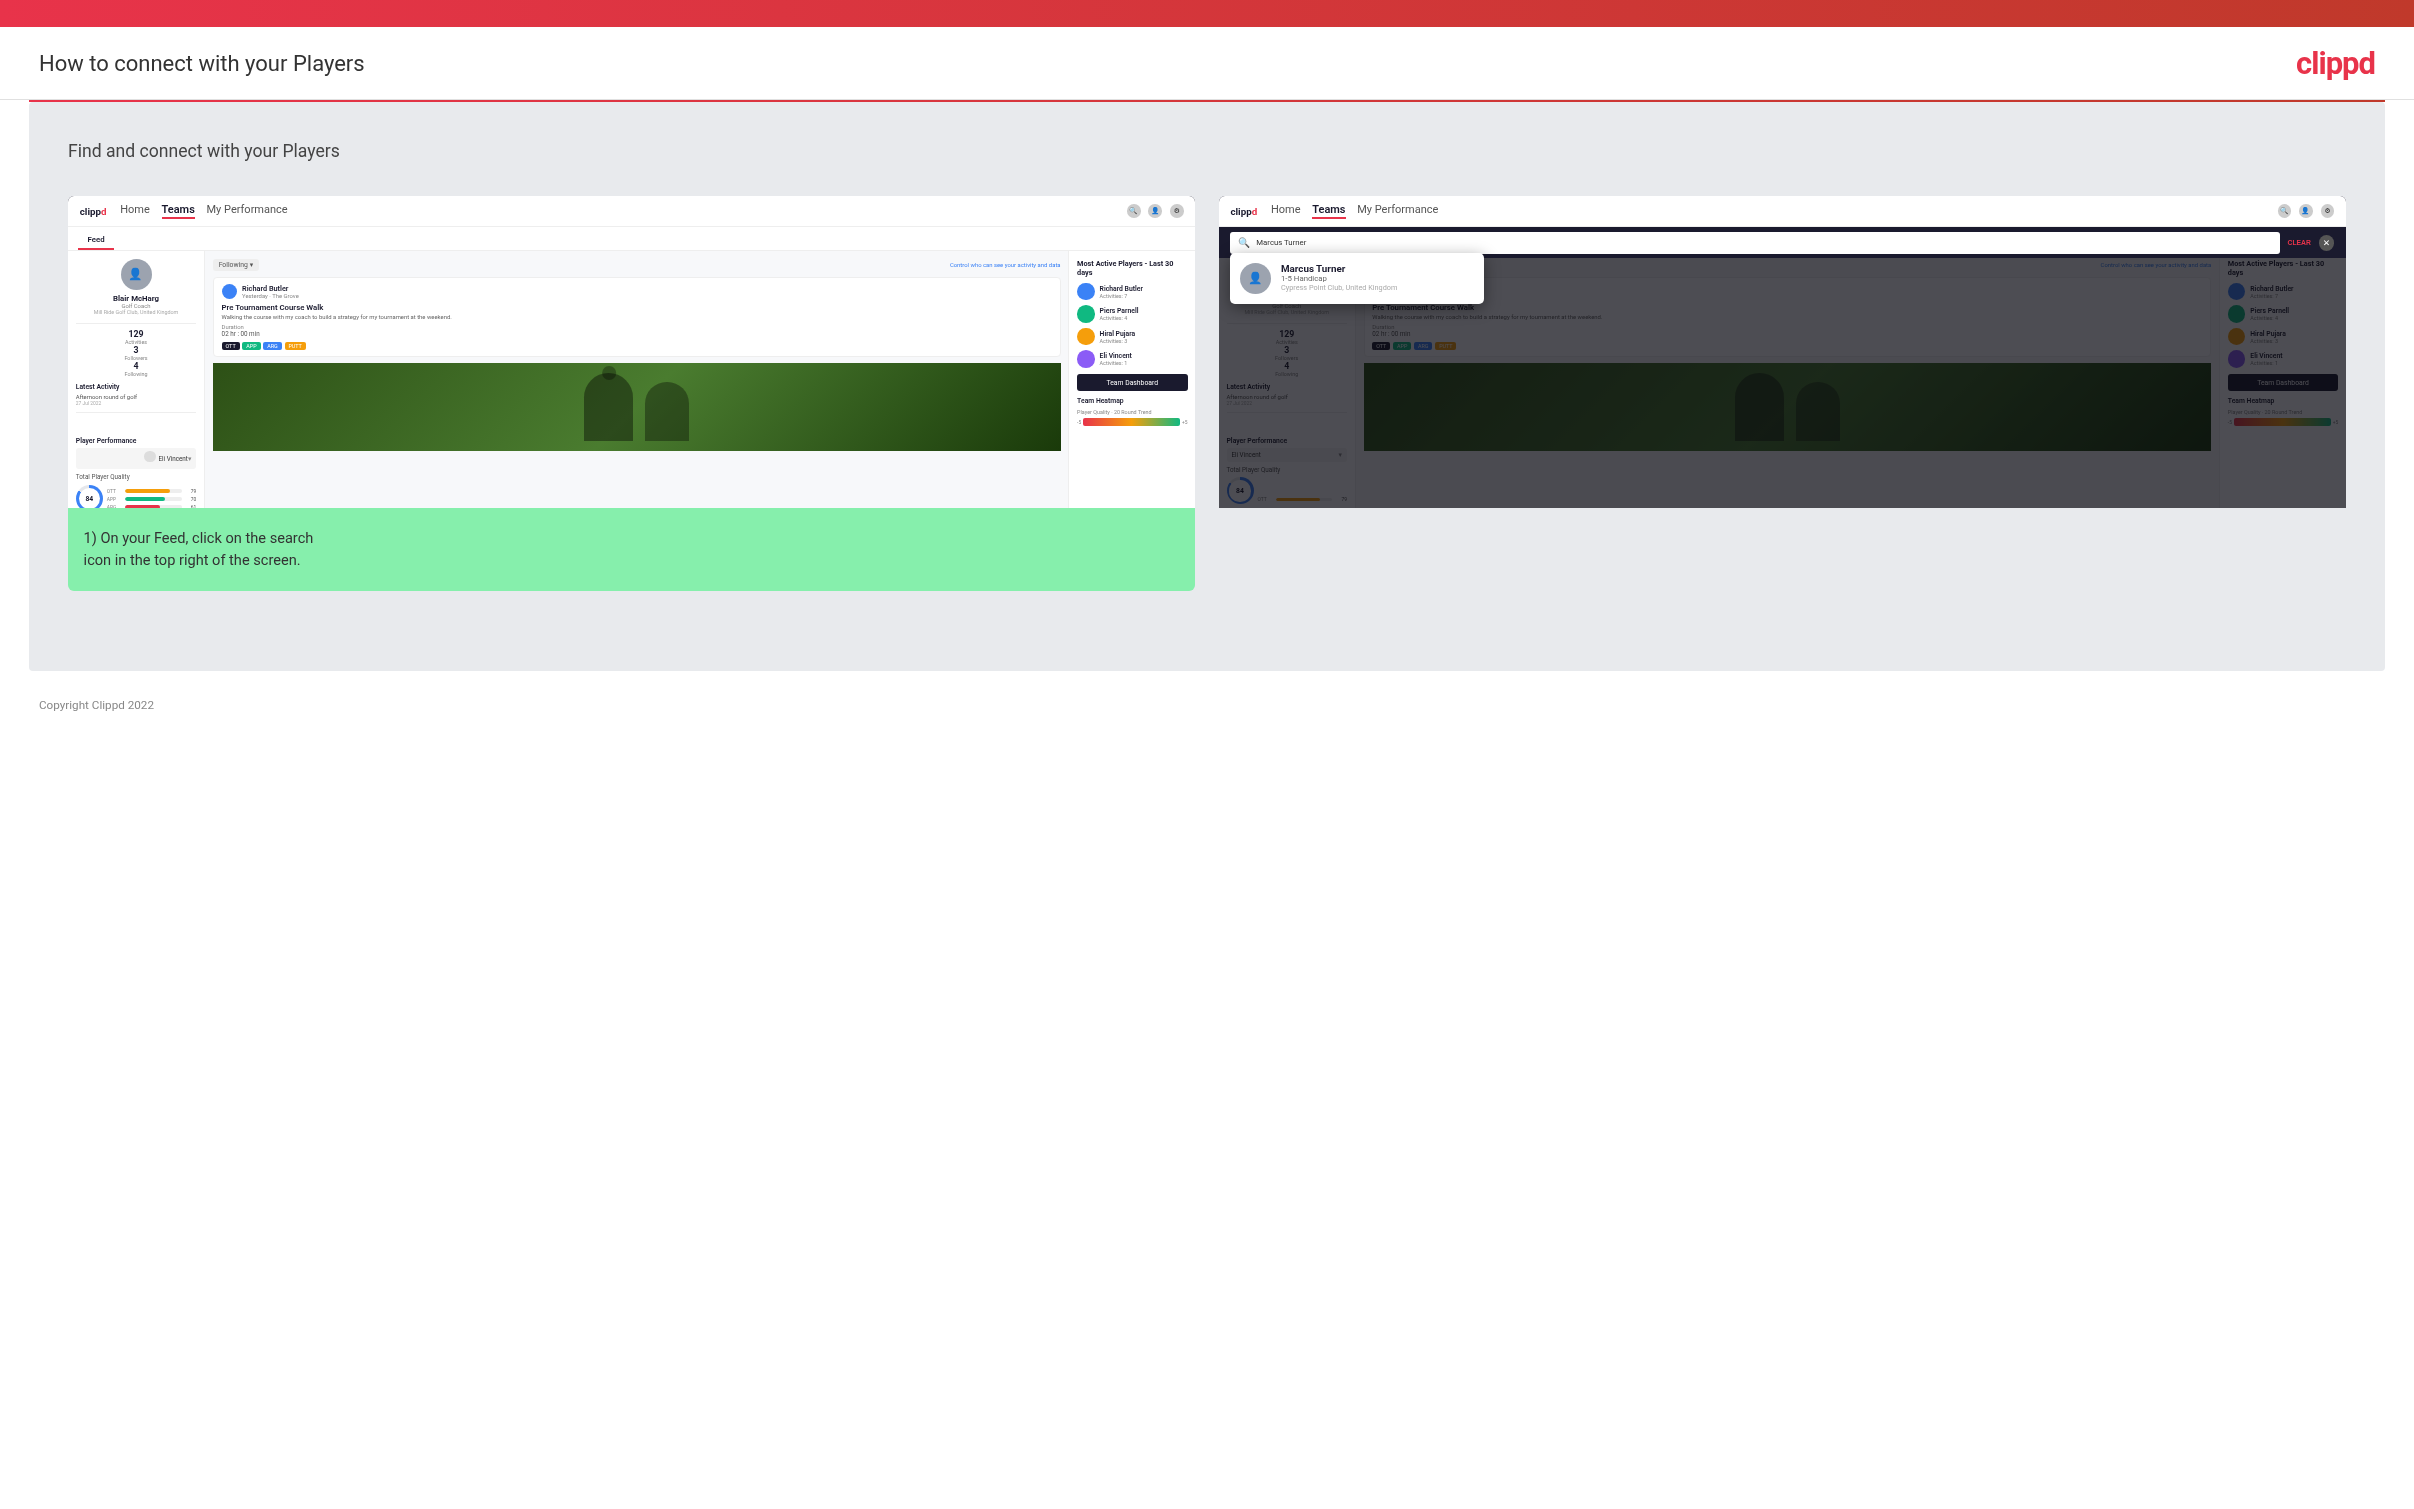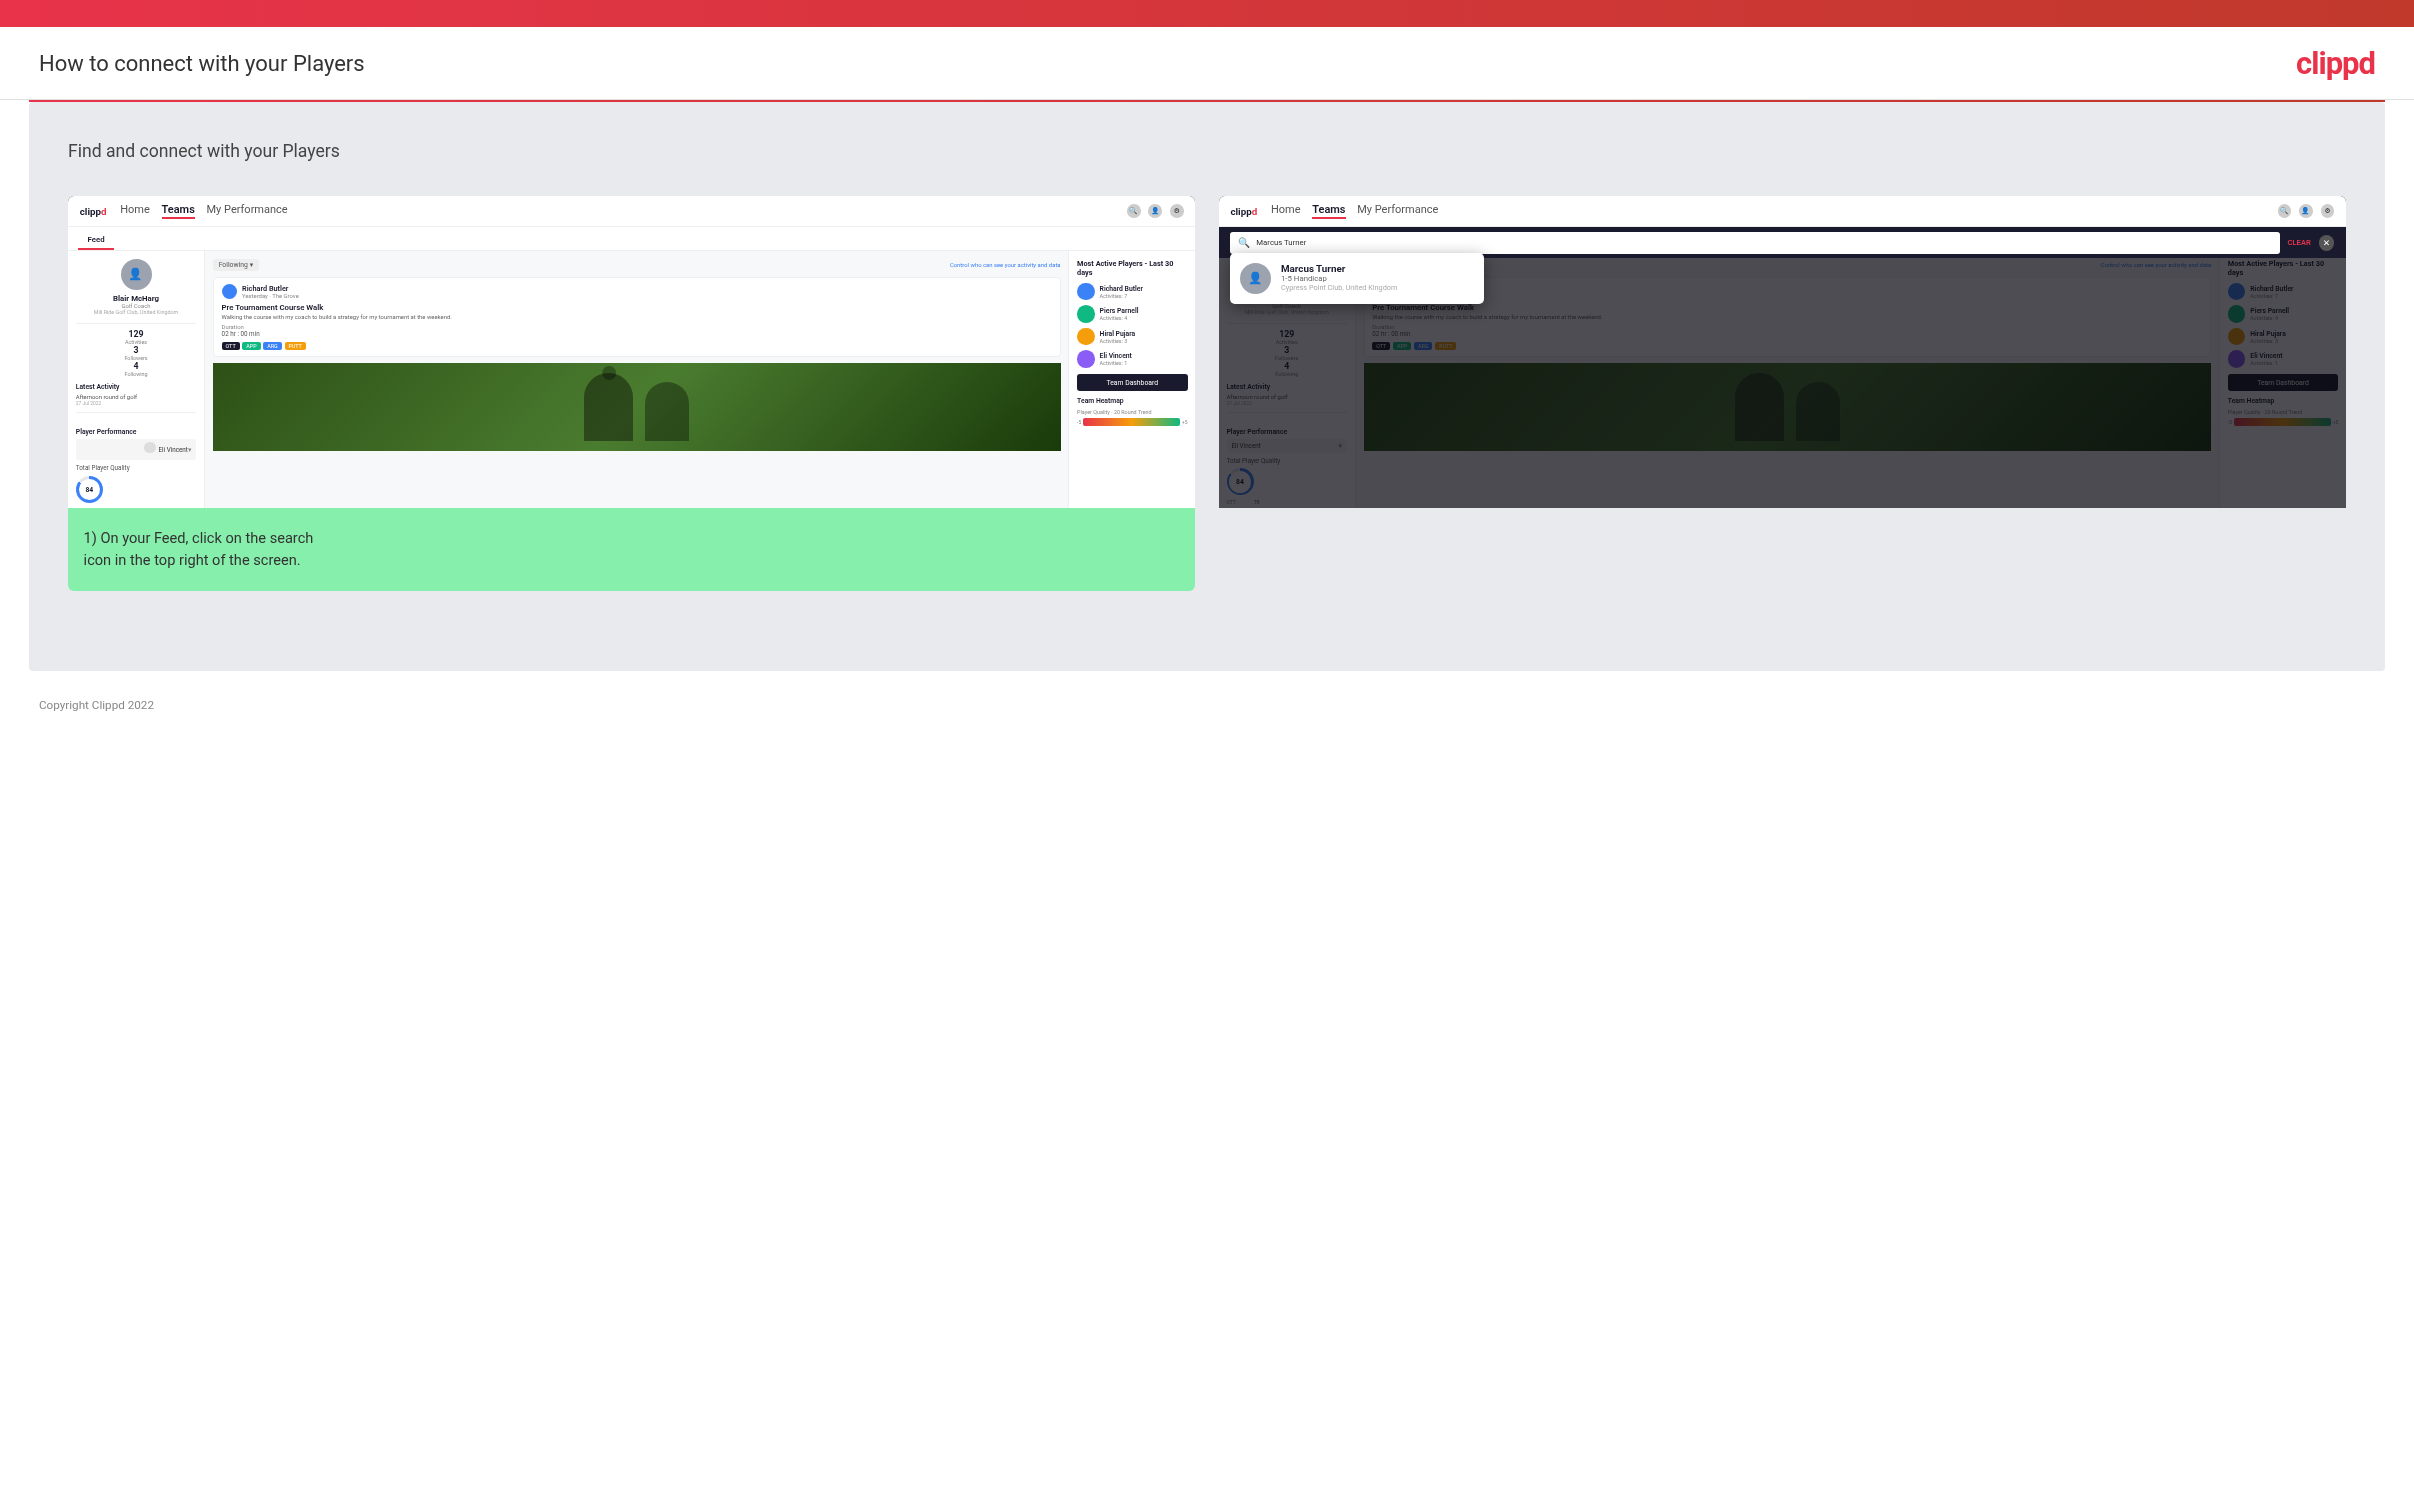--- a/index.html
+++ b/index.html
@@ -230,43 +230,42 @@
       font-size: 5.9px;
       color: #555;
     }
     .mini-date {
       font-size: 4.9px;
       color: #aaa;
     }
 
     .mini-player-perf {
       margin-top: 5.9px;
-      padding-top: 9px;
+      padding-top: 18px;
       border-top: 1px solid #eee;
     }
     .mini-player-dropdown {
       display: flex;
       align-items: center;
       justify-content: space-between;
       background: #f5f5f5;
       border-radius: 2.9px;
       padding: 2.9px 4.9px;
       margin-bottom: 3.9px;
     }
     .mini-player-name-sm {
       font-size: 6.3px;
       color: #333;
     }
 
     .mini-quality-row {
       display: flex;
-      align-items: flex-start;
+      align-items: flex-end;
       gap: 3.9px;
       margin-top: 3.9px;
-      flex-direction: column;
     }
     .mini-score-circle {
       width: 27px;
       height: 27px;
       border-radius: 50%;
       background: conic-gradient(#3b82f6 0% 85%, #e5e7eb 85% 100%);
       display: flex;
       align-items: center;
       justify-content: center;
       font-size: 7.8px;

